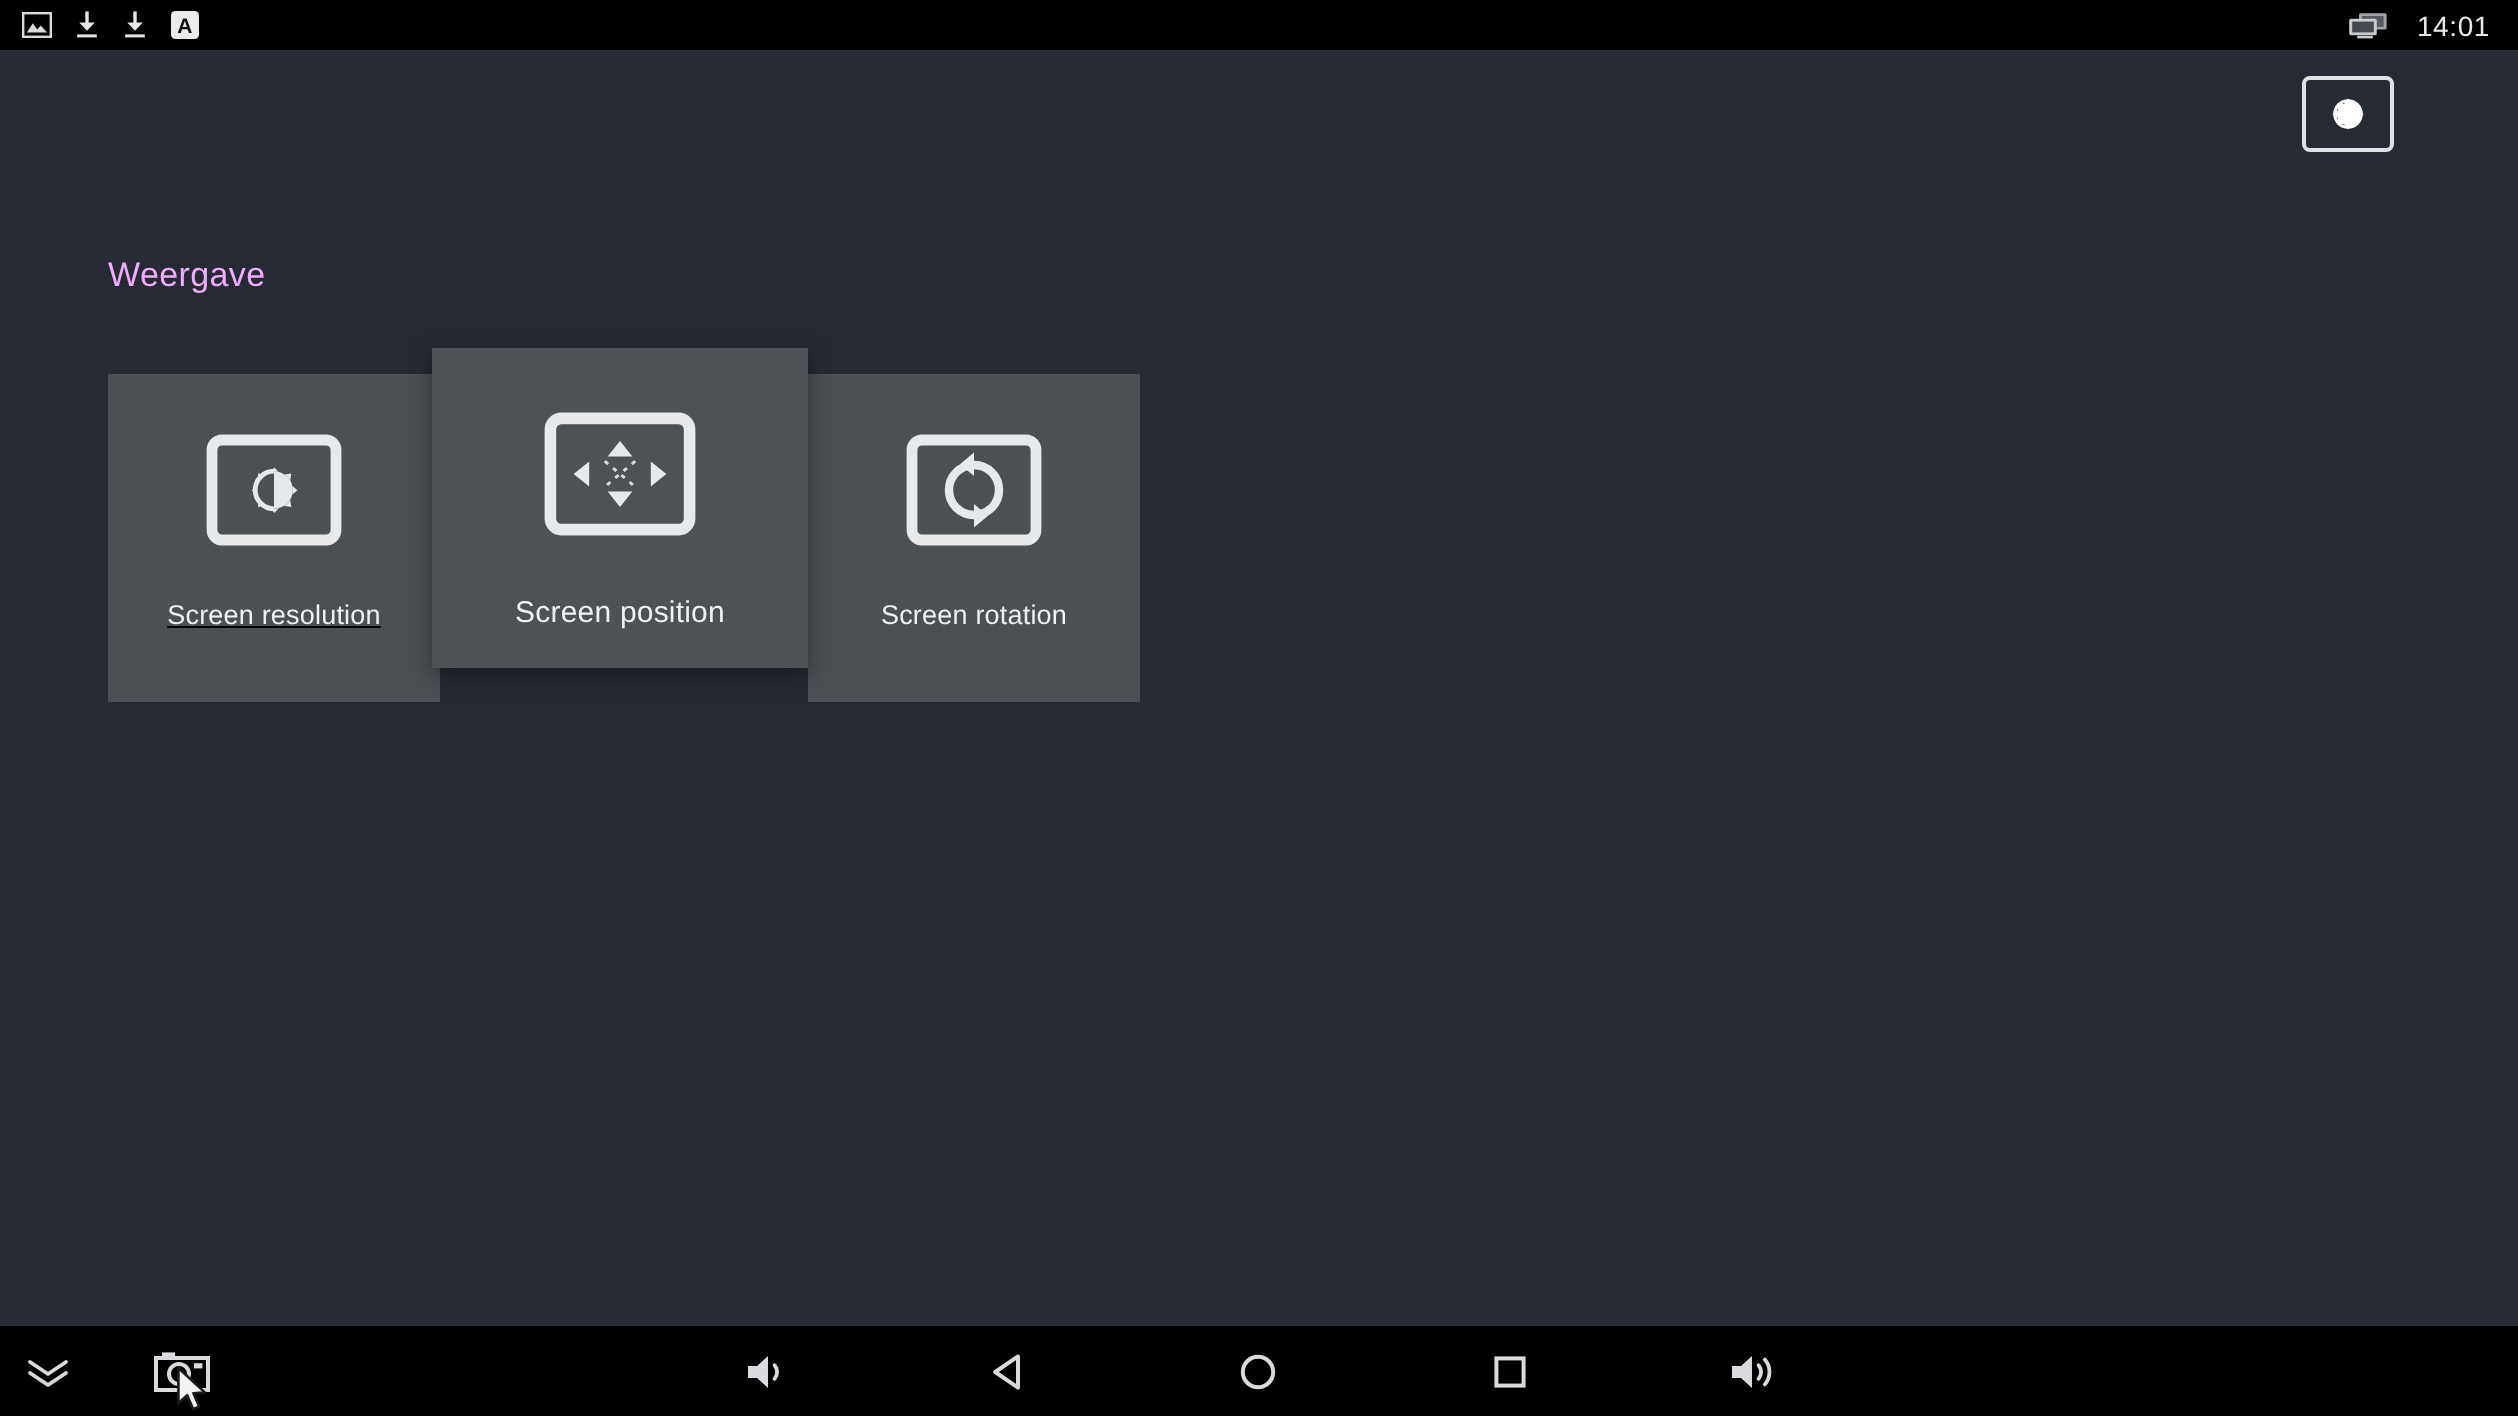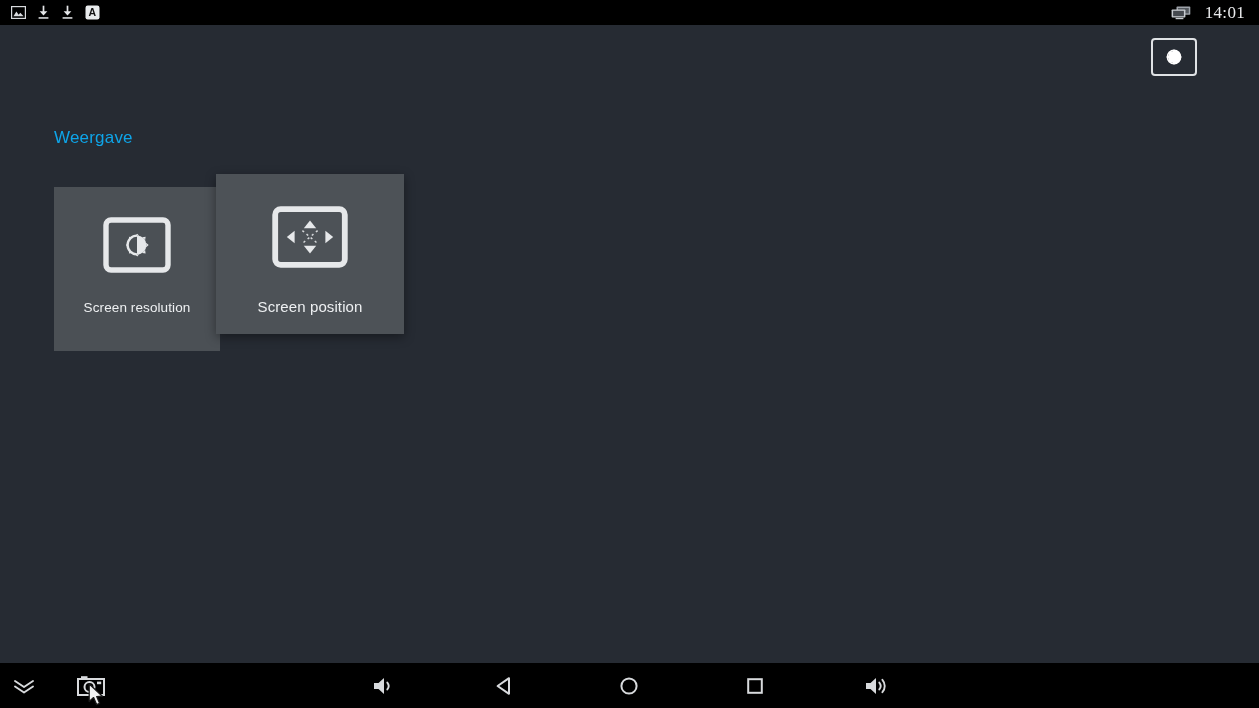--- a/index.html
+++ b/index.html
@@ -44,23 +44,23 @@
     align-items: center;
     gap: 14px;
     padding-right: 14px;
   }
   .sb-icon {
     display: block;
     line-height: 0;
   }
   #clock {
     color: #e9eaec;
-    font-size: 17px;
+    font-size: 14px;
     letter-spacing: 0.3px;
-    font-family: Liberation Serif, serif;
+    font-family: Liberation Sans, sans-serif;
   }
 
   
   #content {
     position: absolute;
     left: 0; top: 25px;
     width: 1259px;
     height: 638px;
     background: #262b33;
   }
@@ -80,21 +80,21 @@
     justify-content: center;
     box-sizing: border-box;
     cursor: pointer;
   }
 
   
   #section-title {
     position: absolute;
     left: 54px;
     top: 103px;
-    color: #0ea5e9;
+    color: #f0abfc;
     font-size: 17px;
     letter-spacing: 0.2px;
   }
 
   
   #cards {
     position: absolute;
     left: 54px;
     top: 140px;
     width: 700px;
@@ -121,21 +121,21 @@
   }
   
   .card.normal {
     top: 22px;
     width: 166px;
     height: 164px;
   }
   .card.normal .card-icon { margin-top: 30px; }
   .card.normal .card-label { margin-top: 27px; }
 
-  .card.normal.c1 { left: 0px; }
+  .card.normal.c1 { left: 0px; text-decoration: underline; }
   .card.normal.c3 { left: 350px; }
   .card.normal.c4 { left: 520px; width: 166px; }
 
   
   .card.selected {
     left: 162px;
     top: 9px;
     width: 188px;
     height: 160px;
     background: #4d5257;
@@ -289,20 +289,36 @@
             </g>
             <g stroke="#e6e8ea" stroke-width="1.5" stroke-dasharray="2.2 3.2" fill="none" opacity="0.9">
               <path d="M30.4 24.6 L45.6 37.4"></path>
               <path d="M45.6 24.6 L30.4 37.4"></path>
             </g>
           </svg>
         </span>
         <span class="card-label">Screen position</span>
       </div>
 
+      <div class="card normal c3">
+        <span class="card-icon">
+          <svg width="68" height="56" viewBox="0 0 68 56">
+            <rect x="3" y="3" width="62" height="50" rx="5" ry="5" fill="none" stroke="#e6e8ea" stroke-width="5.4"></rect>
+            <g fill="none" stroke="#e6e8ea" stroke-width="4.2" stroke-linecap="butt">
+              <path d="M34 15.5 A 12.5 12.5 0 0 1 34 40.5"></path>
+              <path d="M34 40.5 A 12.5 12.5 0 0 1 34 15.5"></path>
+            </g>
+            <g fill="#e6e8ea">
+              <path d="M34 9.2 L34 21.0 L27.0 15.1 Z"></path>
+              <path d="M34 46.8 L34 35.0 L41.0 40.9 Z"></path>
+            </g>
+          </svg>
+        </span>
+        <span class="card-label">Screen rotation</span>
+      </div>
 
 
     </div>
   </div>
 
   <div id="nav-bar">
 
     <div class="nav-btn" id="nav-collapse">
       <span style="line-height:0">
         <svg width="24" height="18" viewBox="0 0 24 18">

